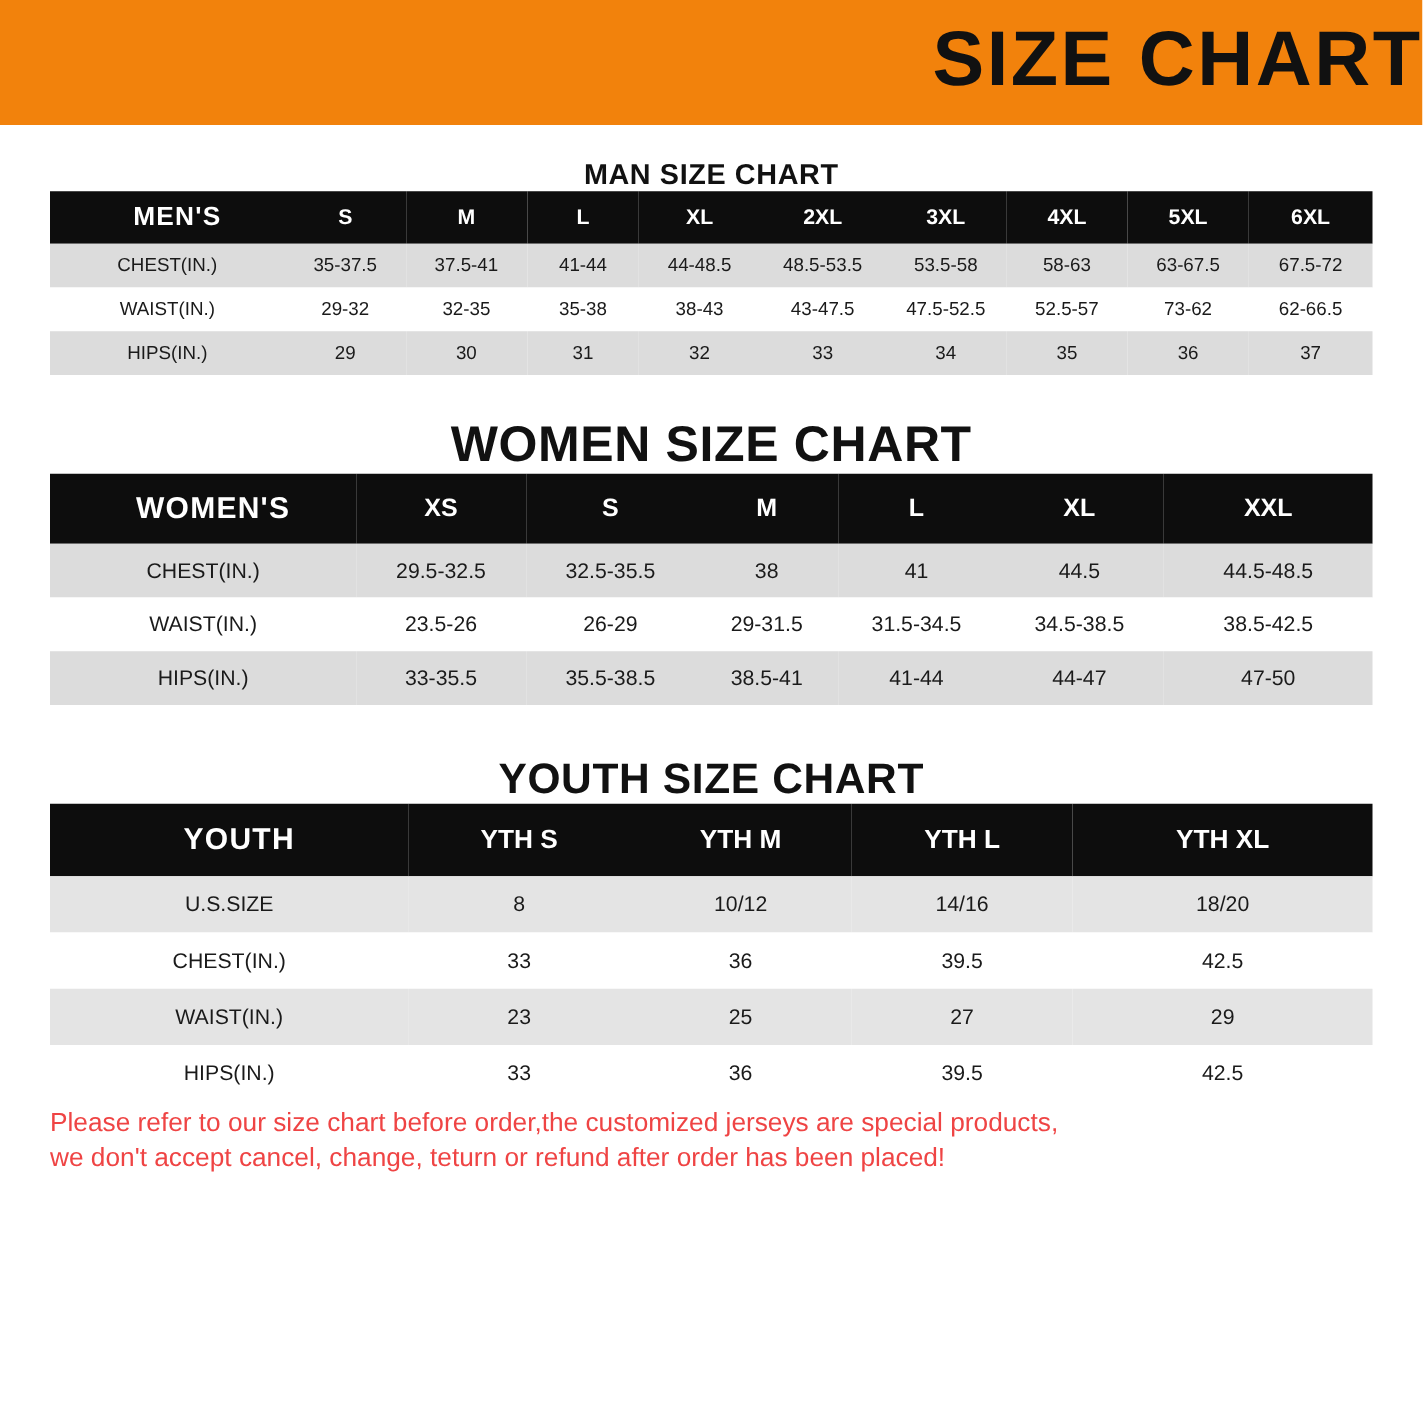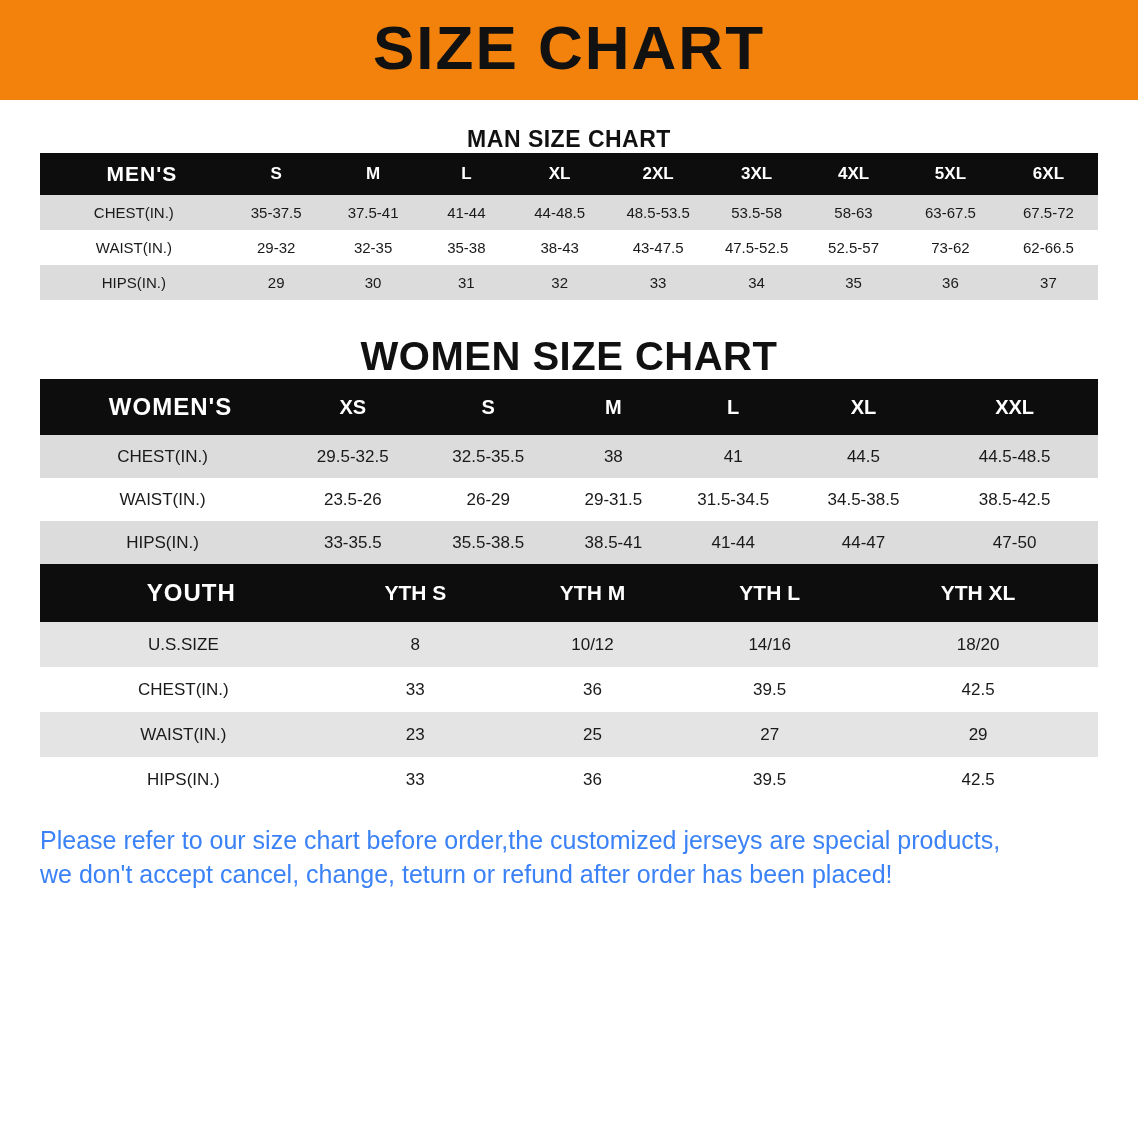--- a/index.html
+++ b/index.html
@@ -19,21 +19,21 @@
     position: relative;
     background: #ffffff;
   }
 
   
   .banner {
     background: #f2820c;
     height: 100px;
     display: flex;
     align-items: center;
-    justify-content: center;
+    justify-content: flex-end;
   }
   .banner-title {
     font-family: "Liberation Sans", sans-serif;
     font-weight: bold;
     font-size: 62px;
     letter-spacing: 2px;
     color: #111111;
     line-height: 1;
     margin-top: -4px;
   }
@@ -109,24 +109,24 @@
 
   
   #youth-table thead th { height: 58px; font-size: 21px; }
   #youth-table thead th.hdr-label { font-size: 24px; letter-spacing: 1px; }
   #youth-table tbody td { height: 45px; font-size: 17px; }
   #youth-table tbody tr:nth-child(odd) { background: #e4e4e4; }
   #youth-table tbody tr:nth-child(even) { background: #ffffff; }
 
   
   .note {
-    margin-top: 22px;
+    margin-top: 4px;
     padding: 0 40px;
-    color: #3b82f6;
-    font-size: 25px;
+    color: #ef4444;
+    font-size: 21px;
     line-height: 1.35;
     font-family: "Liberation Sans", sans-serif;
     text-align: left;
   }
   .note-line { display: block; }
 </style>
 </head>
 <body>
 
 <div class="page">
@@ -232,20 +232,21 @@
           <td>35.5-38.5</td>
           <td>38.5-41</td>
           <td>41-44</td>
           <td>44-47</td>
           <td>47-50</td>
         </tr>
       </tbody>
     </table>
   </div>
 
+  <div class="section-title title-youth">YOUTH SIZE CHART</div>
   <div class="tbl-wrap">
     <table class="size-table" id="youth-table">
       <thead>
         <tr>
           <th class="hdr-label" style="width:26%">YOUTH</th>
           <th style="width:17%">YTH S</th>
           <th style="width:17%">YTH M</th>
           <th style="width:17%">YTH L</th>
           <th style="width:23%">YTH XL</th>
         </tr>

